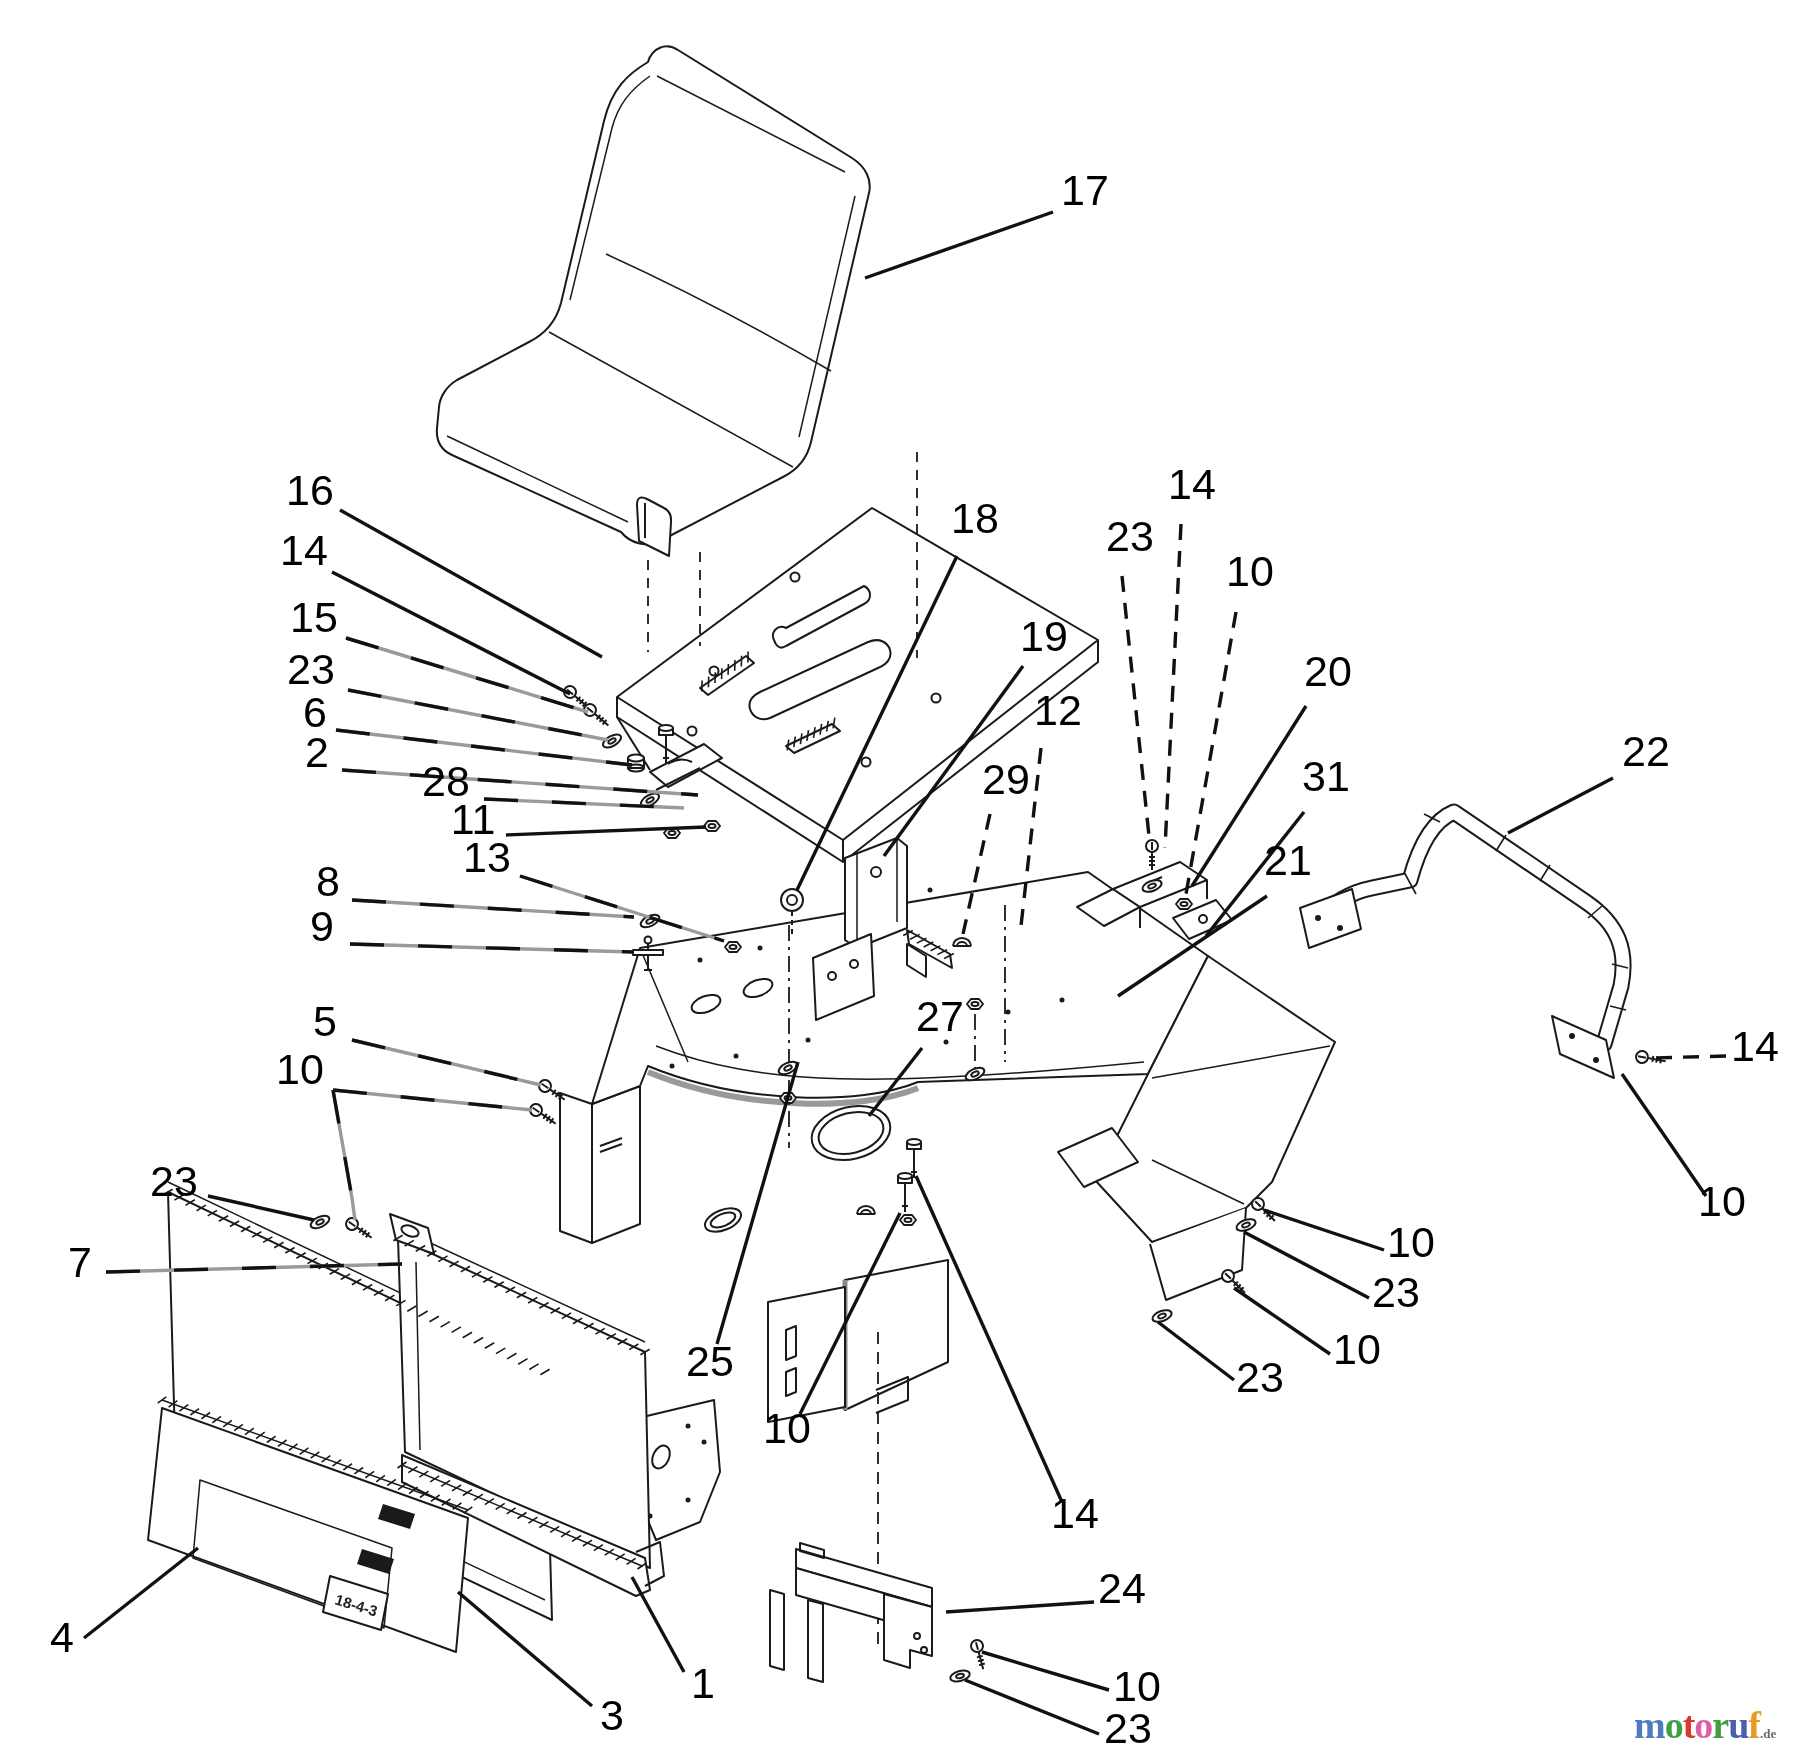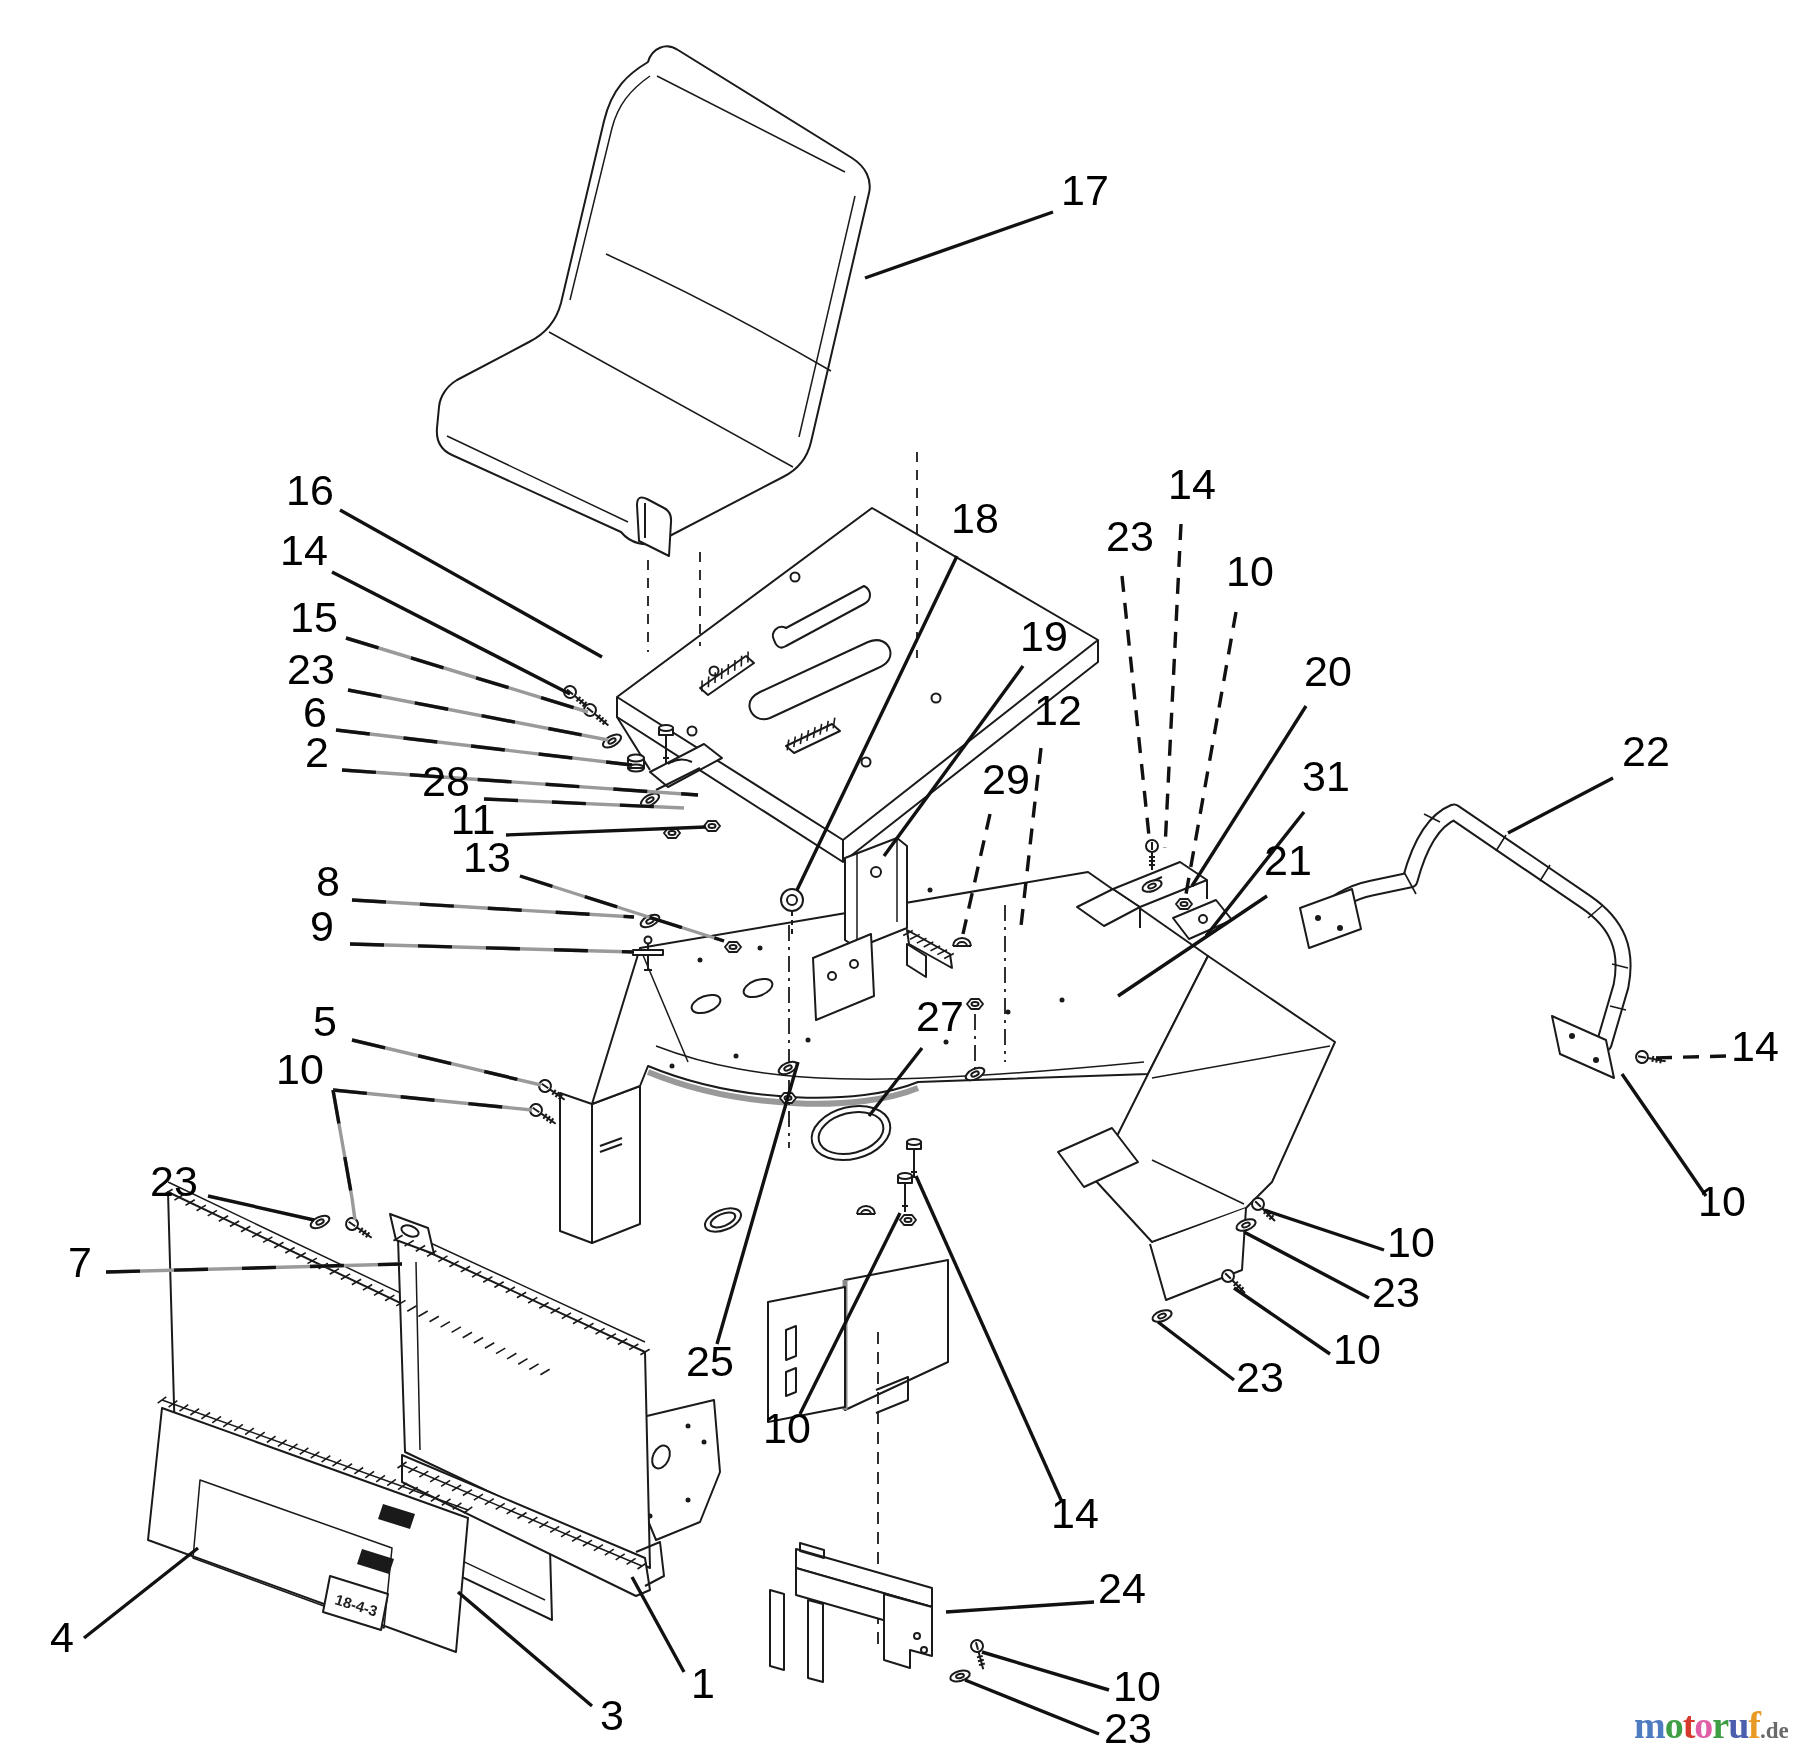--- a/index.html
+++ b/index.html
@@ -2,21 +2,21 @@
 <html><head>
 <meta charset="utf-8">
 <style>
   html,body{margin:0;padding:0;background:#fff;}
   body{width:1800px;height:1759px;font-family:"Liberation Sans",sans-serif;}
   .stage{position:relative;width:1800px;height:1759px;overflow:hidden;background:#fff;}
   svg{position:absolute;left:0;top:0;}
   svg path, svg line, svg ellipse, svg circle, svg polyline{stroke-linejoin:round;}
   .logo{position:absolute;left:1634px;top:1706px;font-family:"Liberation Serif",serif;
         font-weight:700;font-size:38px;letter-spacing:-1px;white-space:nowrap;line-height:1;cursor:pointer;}
-  .logo .de{font-size:23px;letter-spacing:0;margin-top:18px;}
+  .logo .de{font-size:13px;letter-spacing:0;margin-top:18px;}
 </style>
 </head>
 <body>
 
 <div class="stage">
 <svg id="art" width="1800" height="1759" viewBox="0 0 1800 1759" font-family="Liberation Sans, sans-serif" fill="none" stroke="#1a1a1a" stroke-width="2">
 
   <g>
     <path d="M560,1093 L592,1104 L592,1243 L560,1231 Z" fill="#fff"></path>
     <path d="M592,1104 L640,1086 L640,1224 L592,1243 Z" fill="#fff"></path>

